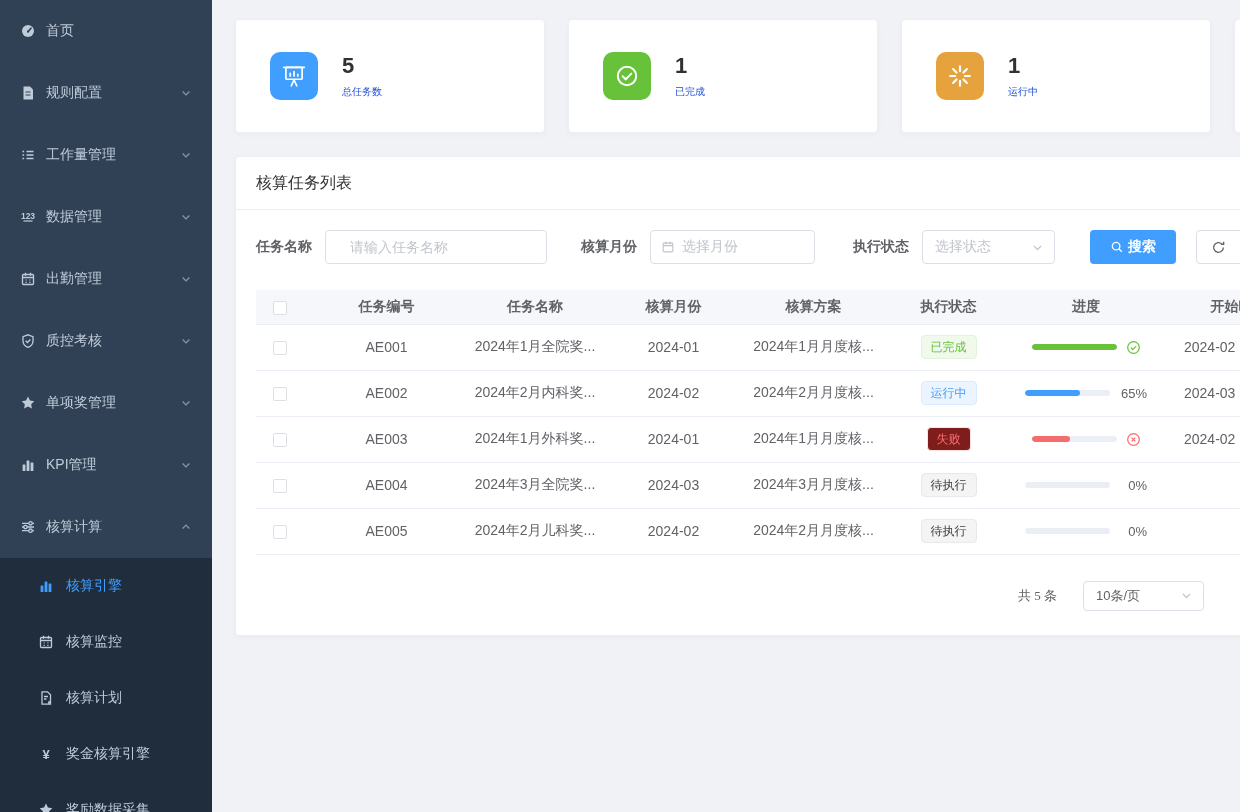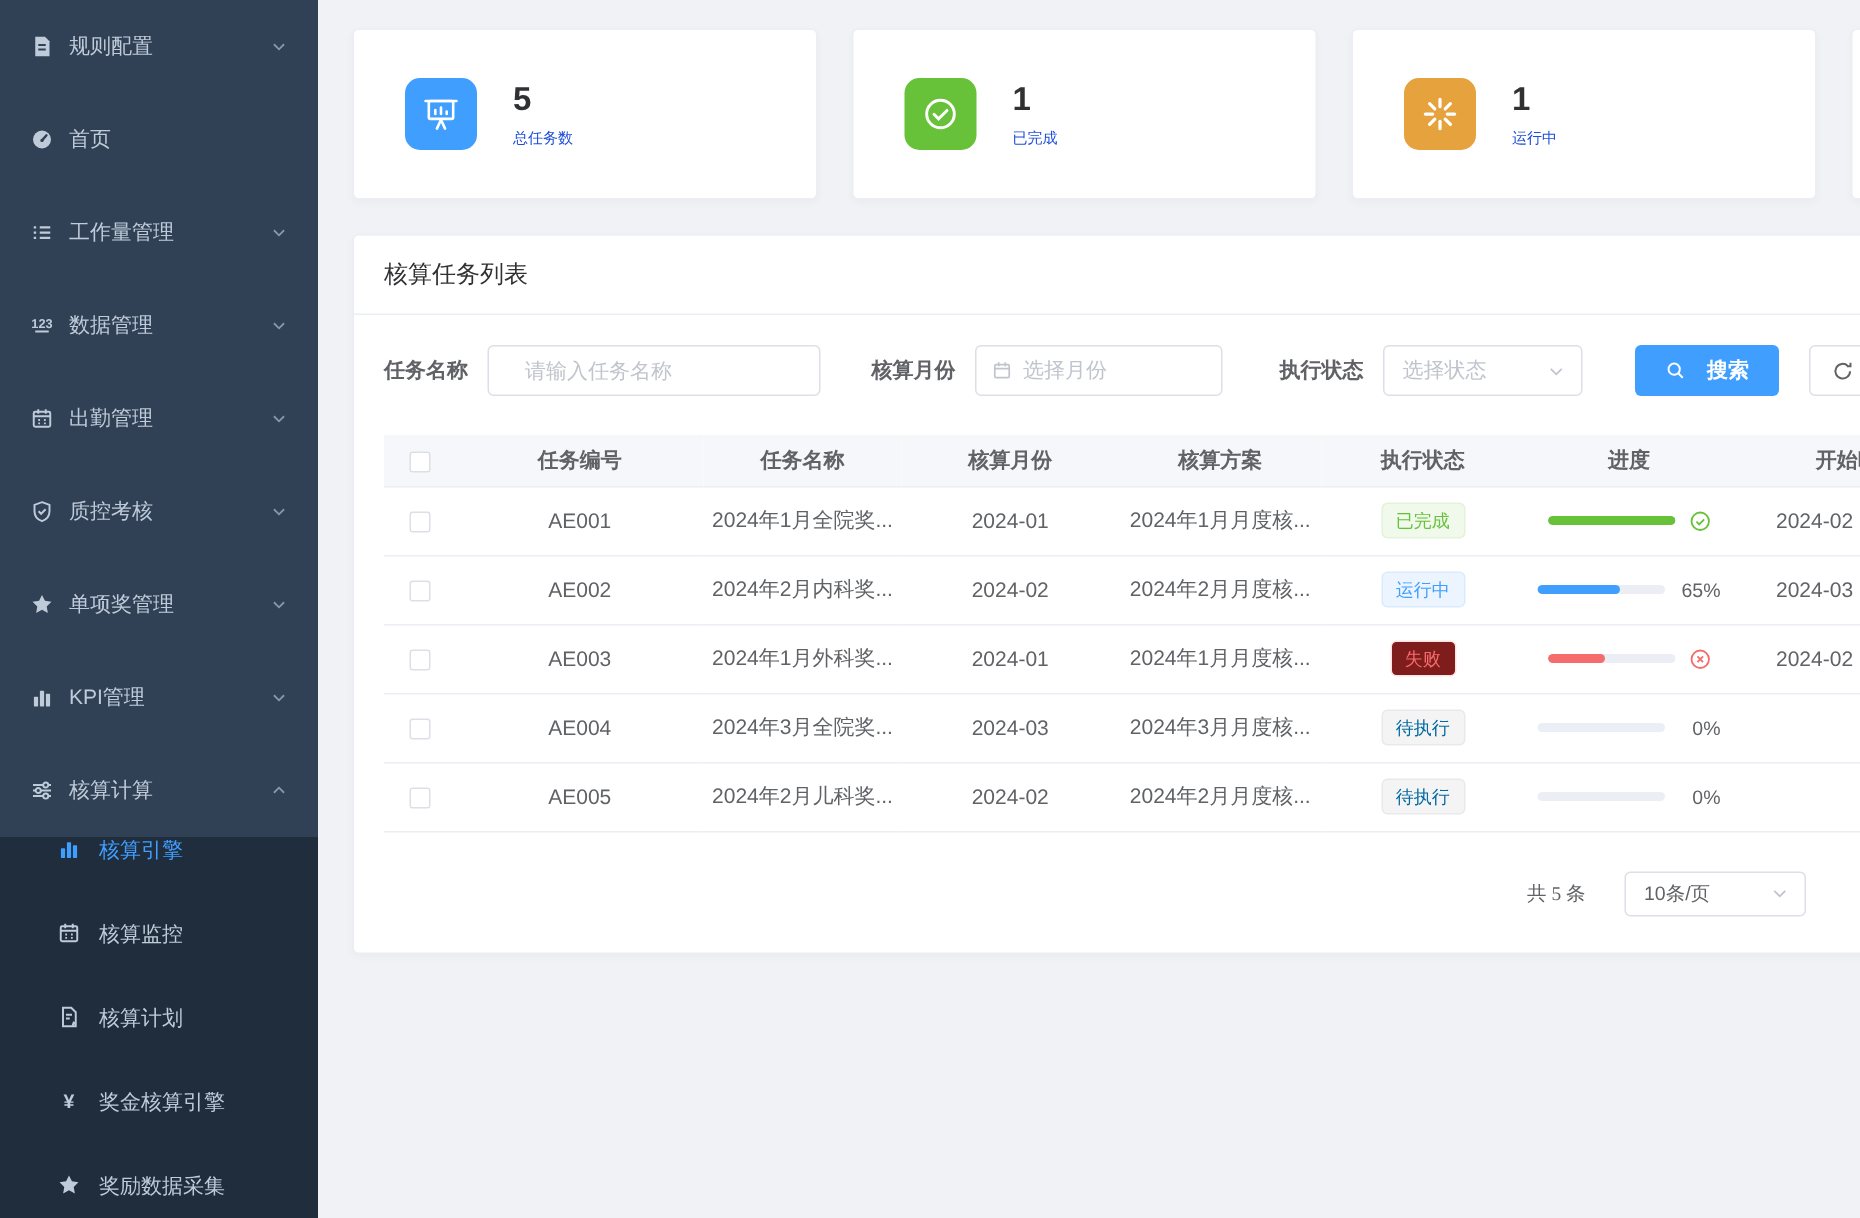--- a/index.html
+++ b/index.html
@@ -7,21 +7,21 @@
   body { font-family: "Liberation Sans", "DejaVu Sans", sans-serif; background: #f0f2f5; font-size: 14px; color: #606266; }
   .app { display: flex; width: 1240px; height: 812px; }
 
   
   .sidebar { width: 212px; min-width: 212px; height: 812px; background: #304156; display: flex; flex-direction: column; overflow: hidden; }
   .menu-item { height: 62px; display: flex; align-items: center; padding: 0 20px; color: #bfcbd9; cursor: pointer; }
   .menu-item .mi-icon { width: 16px; height: 16px; margin-right: 10px; display: inline-flex; color: #bfcbd9; }
   .menu-item .mi-label { font-size: 14px; }
   .menu-item .mi-arrow { margin-left: auto; color: #8a97a8; display: inline-flex; }
   .submenu { background: #1f2d3d; flex: 1; }
-  .sub-item { height: 56px; display: flex; align-items: flex-start; padding-left: 38px; color: #bfcbd9; cursor: pointer; }
+  .sub-item { height: 56px; display: flex; align-items: center; padding-left: 38px; color: #bfcbd9; cursor: pointer; }
   .sub-item .mi-icon { width: 16px; height: 16px; margin-right: 12px; display: inline-flex; color: #bfcbd9; }
   .sub-item.active, .sub-item.active .mi-icon { color: #409eff; }
 
   
   .main { flex: 1; overflow: hidden; padding: 19px 0 0 23px; }
   .cards-row { display: flex; gap: 23px; width: max-content; }
   .stat-card { width: 310px; height: 114px; background: #fff; border: 1px solid #ebeef5; border-radius: 4px; box-shadow: 0 2px 6px rgba(0,0,0,0.03); display: flex; align-items: center; padding-left: 34px; }
   .stat-icon { width: 48px; height: 48px; border-radius: 10px; display: flex; align-items: center; justify-content: center; margin-right: 24px; }
   .ic-blue { background: #409eff; } .ic-green { background: #67c23a; } .ic-orange { background: #e6a23c; }
   .stat-value { font-size: 22px; font-weight: bold; color: #303133; line-height: 1.2; }
@@ -35,34 +35,34 @@
   .filter-row { display: flex; align-items: center; margin-bottom: 26px; }
   .f-label { font-weight: bold; color: #606266; margin-right: 13px; white-space: nowrap; }
   .g2 { margin-left: 34px; } .g3 { margin-left: 38px; }
   .text-input { width: 222px; height: 34px; border: 1px solid #dcdfe6; border-radius: 4px; padding: 0 24px; font-size: 14px; color: #606266; font-family: inherit; outline: none; }
   .text-input::placeholder { color: #c0c4cc; }
   .picker { height: 34px; border: 1px solid #dcdfe6; border-radius: 4px; background: #fff; display: flex; align-items: center; padding: 0 10px; color: #c0c4cc; cursor: pointer; justify-content: flex-end; }
   .picker.date { width: 165px; } .picker.select { width: 133px; }
   .picker .ph { flex: 1; font-size: 14px; margin-left: 7px; }
   .picker.select .ph { margin-left: 2px; }
   .btn { height: 34px; border-radius: 4px; display: inline-flex; align-items: center; justify-content: flex-start; cursor: pointer; font-size: 14px; border: 1px solid transparent; }
-  .btn-search { background: #409eff; color: #fff; padding: 0 19px; margin-left: 35px; gap: 14px; }
+  .btn-search { background: #409eff; color: #fff; padding: 0 19px; margin-left: 35px; gap: 4px; }
   .btn-refresh { background: #fff; border-color: #dcdfe6; color: #606266; width: 90px; padding: 0 14px; margin-left: 20px; gap: 6px; }
 
   
   table { border-collapse: collapse; table-layout: fixed; width: 1065px; }
   th { height: 34px; background: #f5f7fa; color: #606266; font-size: 14px; font-weight: bold; text-align: center; border-bottom: 1px solid #ebeef5; }
   td { height: 46px; font-size: 14px; color: #606266; text-align: center; border-bottom: 1px solid #ebeef5; white-space: nowrap; overflow: hidden; }
   td.lcell, th.lcell { text-align: left; padding-left: 28px; }
   .cbx { display: inline-block; width: 14px; height: 14px; border: 1px solid #dcdfe6; border-radius: 2px; background: #fff; vertical-align: middle; cursor: pointer; }
   .tag { display: inline-block; height: 24px; line-height: 22px; padding: 0 9px; border-radius: 4px; font-size: 12px; border: 1px solid transparent; }
   .tag-success { color: #67c23a; background: #f0f9eb; border-color: #e1f3d8; }
   .tag-primary { color: #409eff; background: #ecf5ff; border-color: #d9ecff; }
   .tag-danger  { color: #f56c6c; background: #7f1d1d; border-color: #fde2e2; }
-  .tag-info    { color: #0369a1; background: #f4f4f5; border-color: #e9e9eb; }
+  .tag-info    { color: #404040; background: #f4f4f5; border-color: #e9e9eb; }
   .prog { display: flex; align-items: center; justify-content: center; gap: 9px; }
   .track { width: 85px; height: 6px; border-radius: 3px; background: #ebeef5; overflow: hidden; }
   .bar { height: 6px; border-radius: 3px; width: 0; }
   .bar-success { background: #67c23a; } .bar-primary { background: #409eff; }
   .bar-danger { background: #f56c6c; } .bar-info { background: transparent; }
   .ptext { font-size: 13px; color: #606266; min-width: 28px; text-align: right; }
   .picon { display: inline-flex; }
 
   
   .pagination { margin-top: 26px; display: flex; align-items: center; justify-content: flex-end; padding-right: 95px; gap: 26px; }
@@ -75,41 +75,41 @@
 <body>
 
 <div class="app">
 
   <aside class="sidebar">
     <nav>
 
       <div class="menu-item">
         <span class="mi-icon">
             <svg viewBox="0 0 16 16" width="16" height="16">
-              <path d="M3.5 1.5h6.5L13 4.5v10H3.5z" fill="currentColor"></path>
-              <path d="M5.5 7h5M5.5 10h5" stroke="#304156" stroke-width="1.2" fill="none"></path>
-            </svg>
-          </span>
-        <span class="mi-label">规则配置</span>
-        <span class="mi-arrow">
-            <svg viewBox="0 0 16 16" width="12" height="12" fill="none" stroke="currentColor" stroke-width="1.6">
-              <path d="M3.5 6l4.5 4.5L12.5 6"></path>
-            </svg>
-          </span>
-      </div>
-
-      <div class="menu-item">
-        <span class="mi-icon">
-            <svg viewBox="0 0 16 16" width="16" height="16">
               <circle cx="8" cy="8" r="6" fill="currentColor"></circle>
               <path d="M8 8.6 11 5.2" stroke="#304156" stroke-width="1.6" stroke-linecap="round" fill="none"></path>
               <circle cx="8" cy="8.6" r="1.1" fill="#304156"></circle>
             </svg>
           </span>
         <span class="mi-label">首页</span>
+      </div>
+
+      <div class="menu-item">
+        <span class="mi-icon">
+            <svg viewBox="0 0 16 16" width="16" height="16">
+              <path d="M3.5 1.5h6.5L13 4.5v10H3.5z" fill="currentColor"></path>
+              <path d="M5.5 7h5M5.5 10h5" stroke="#304156" stroke-width="1.2" fill="none"></path>
+            </svg>
+          </span>
+        <span class="mi-label">规则配置</span>
+        <span class="mi-arrow">
+            <svg viewBox="0 0 16 16" width="12" height="12" fill="none" stroke="currentColor" stroke-width="1.6">
+              <path d="M3.5 6l4.5 4.5L12.5 6"></path>
+            </svg>
+          </span>
       </div>
 
       <div class="menu-item">
         <span class="mi-icon">
             <svg viewBox="0 0 16 16" width="16" height="16" fill="none" stroke="currentColor" stroke-width="1.5">
               <path d="M6.5 4.5h7M6.5 8h7M6.5 11.5h7"></path>
               <path d="M2.5 4.5h1.6M2.5 8h1.6M2.5 11.5h1.6"></path>
             </svg>
           </span>
         <span class="mi-label">工作量管理</span>

